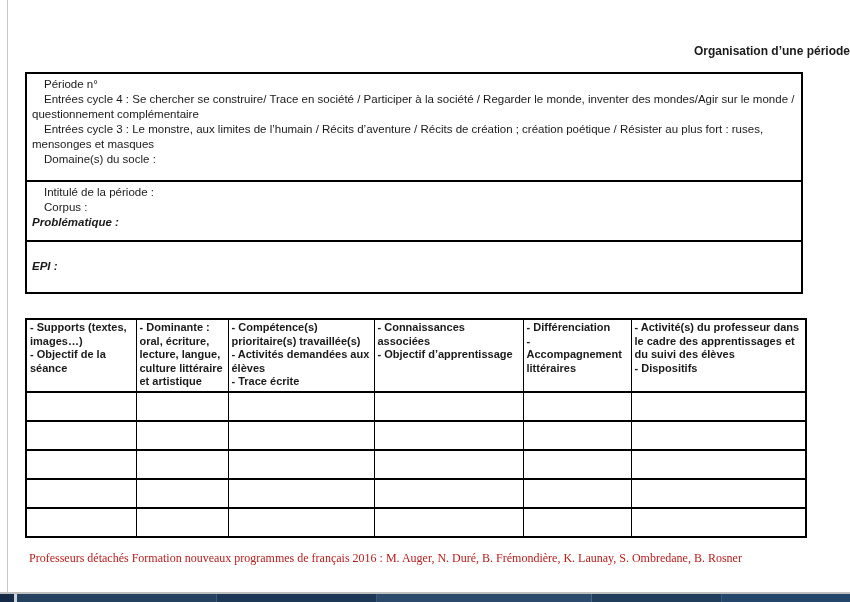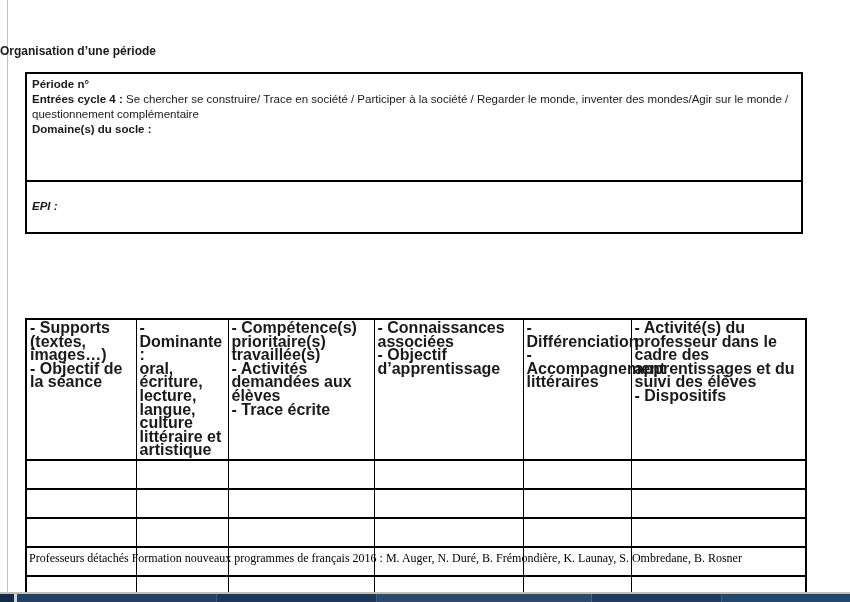--- a/index.html
+++ b/index.html
@@ -9,56 +9,56 @@
     font-family:"Liberation Sans","DejaVu Sans",sans-serif;
     color:#1a1a1a;
     position:relative;
   }
   .page-edge-left {
     position:absolute; left:7px; top:0; width:1px; height:592px;
     background:#c6c6c6;
   }
   .doc-title {
     position:absolute; top:44px; left:0; width:850px;
-    text-align:left; font-weight:bold; font-size:12px;
+    text-align:right; font-weight:bold; font-size:12px;
   }
   
   .box-group {
     position:absolute; left:25px; top:72px; width:778px;
     border:2px solid #000;
   }
   .info-box { padding:3px 6px 2px 5px; font-size:11.5px; line-height:15px; }
   .info-box.b1 { height:108px; border-bottom:2px solid #000; }
   .info-box.b2 { height:60px;  border-bottom:2px solid #000; }
   .info-box.b3 { height:50px;  padding-top:17px;border-radius:15px; }
-  .bold { font-weight:bold; }
+  .bold { font-weight:normal;margin-left:12px; }
   .bold-italic { font-weight:bold; font-style:italic; }
 
   
   table.planning {
     position:absolute; left:25px; top:318px;
     width:780px; border-collapse:collapse; table-layout:fixed;
     border:2px solid #000;
   }
   table.planning th, table.planning td {
     border-left:1px solid #000; border-right:1px solid #000;
     border-top:2px solid #000; border-bottom:2px solid #000;
     vertical-align:top; text-align:left;
     padding:1px 3px 2px 3px;
   }
   table.planning th {
-    font-weight:bold; font-size:16px; line-height:13.6px;
+    font-weight:bold; font-size:11px; line-height:13.6px;
     white-space:pre-line; height:62px;
   }
   table.planning td { height:29px; }
 
   .footer-credits {
     position:absolute; left:29px; top:551px; width:790px;
     font-family:"Liberation Serif","DejaVu Serif",serif;
-    font-size:12px; color:#000000;
+    font-size:12px; color:#b91c1c;
   }
 
   
   .page-edge-bottom {
     position:absolute; left:0; bottom:8px; width:850px; height:2px;
     background:#bfbfbf;
   }
   .taskbar {
     position:absolute; left:0; bottom:0; width:850px; height:8px;
     background:#1f3a5a; display:flex;
@@ -76,21 +76,27 @@
 <body>
 
 <div class="page-edge-left"></div>
 
 <div class="doc-title">Organisation d’une période</div>
 
 <div class="box-group">
   <div class="info-box b1">
     <div><span class="bold">Période n°</span></div>
     <div><span class="bold">Entrées cycle 4 :</span><span> Se chercher se construire/ Trace en société / Participer à la société / Regarder le monde, inventer des mondes/Agir sur le monde / questionnement complémentaire</span></div>
+    <div><span class="bold">Entrées cycle 3 :</span><span> Le monstre, aux limites de l’humain / Récits d’aventure / Récits de création ; création poétique / Résister au plus fort : ruses, mensonges et masques</span></div>
     <div><span class="bold">Domaine(s) du socle :</span></div>
+  </div>
+  <div class="info-box b2">
+    <div class="bold">Intitulé de la période :</div>
+    <div class="bold">Corpus :</div>
+    <div class="bold-italic">Problématique :</div>
   </div>
   <div class="info-box b3">
     <div class="bold-italic">EPI :</div>
   </div>
 </div>
 
 <table class="planning">
   <colgroup>
     <col style="width:110px">
       <col style="width:92px">

